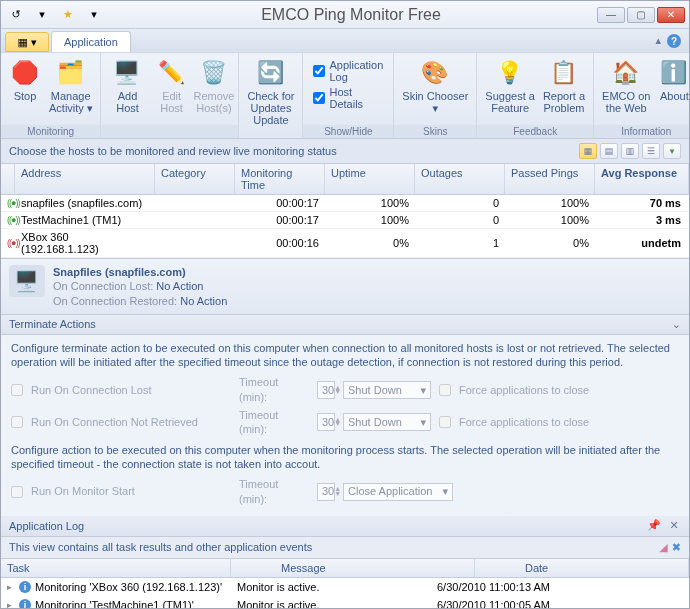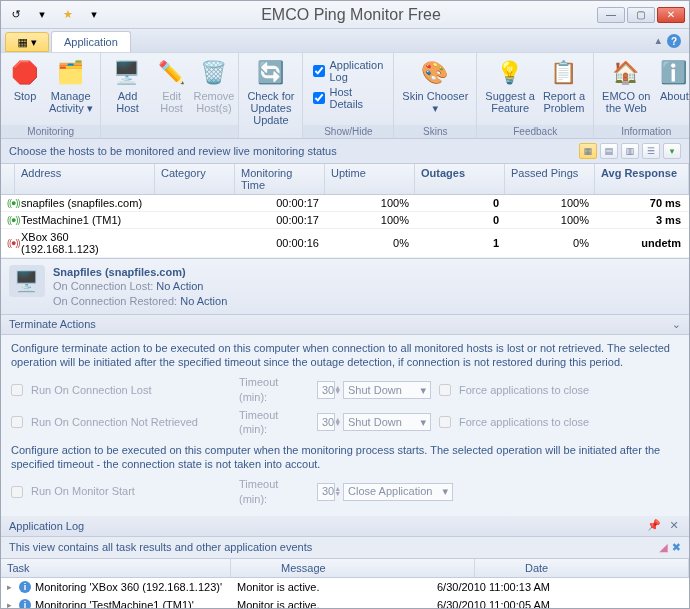--- a/index.html
+++ b/index.html
@@ -40,21 +40,21 @@
 .sub-tool { width: 18px; height: 16px; background: linear-gradient(#fff,#e8ecf5); border: 1px solid #c4ccdc; border-radius: 2px; display: flex; align-items: center; justify-content: center; font-size: 9px; color: #6a7a9a; }
 .sub-tool.hl { background: linear-gradient(#ffe9a8,#ffd970); border-color: #e8c050; }
 
 
 .grid { background: #fff; }
 .grid-head { display: flex; background: linear-gradient(#f2f5fa,#e2e8f3); border-bottom: 1px solid #c4ccdc; }
 .gh { padding: 3px 6px; border-right: 1px solid #d0d8e5; color: #3a5a8a; }
 .grid-row { display: flex; background: #fff; border-bottom: 1px solid #eef0f5; }
 .gc { padding: 2px 6px; display: flex; align-items: center; gap: 3px; }
 .c-addr { width: 140px; } .c-cat { width: 80px; } .c-mon { width: 90px; text-align: right; justify-content: flex-end; }
-.c-up { width: 90px; text-align: right; justify-content: flex-end; } .c-out { width: 90px; text-align: right; justify-content: flex-end; font-weight: bold; }
+.c-up { width: 90px; text-align: right; justify-content: flex-end; } .c-out { width: 90px; text-align: right; justify-content: flex-end; }
 .c-pass { width: 90px; text-align: right; justify-content: flex-end; } .c-avg { flex: 1; text-align: right; justify-content: flex-end; padding-right: 8px; font-weight: bold; }
 .sig { font-size: 9px; letter-spacing: -1px; }
 .sig.green { color: #3a9a3a; } .sig.red { color: #c04040; }
 
 
 .host-detail { background: linear-gradient(#eef2f9,#e2e8f3); padding: 6px 8px; display: flex; gap: 8px; border-top: 1px solid #c4ccdc; border-bottom: 1px solid #c4ccdc; }
 .host-ic { width: 36px; height: 32px; background: #d8e0ed; border-radius: 4px; display: flex; align-items: center; justify-content: center; font-size: 20px; }
 .host-info { color: #3a5a8a; line-height: 1.3; }
 .host-info .dim { color: #8a92a8; }
 

